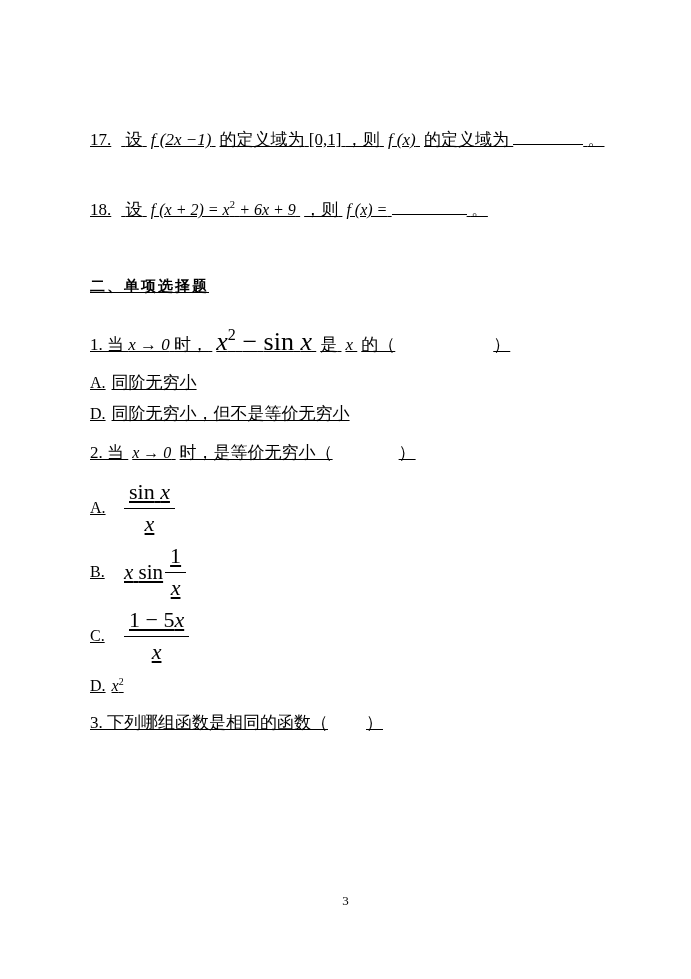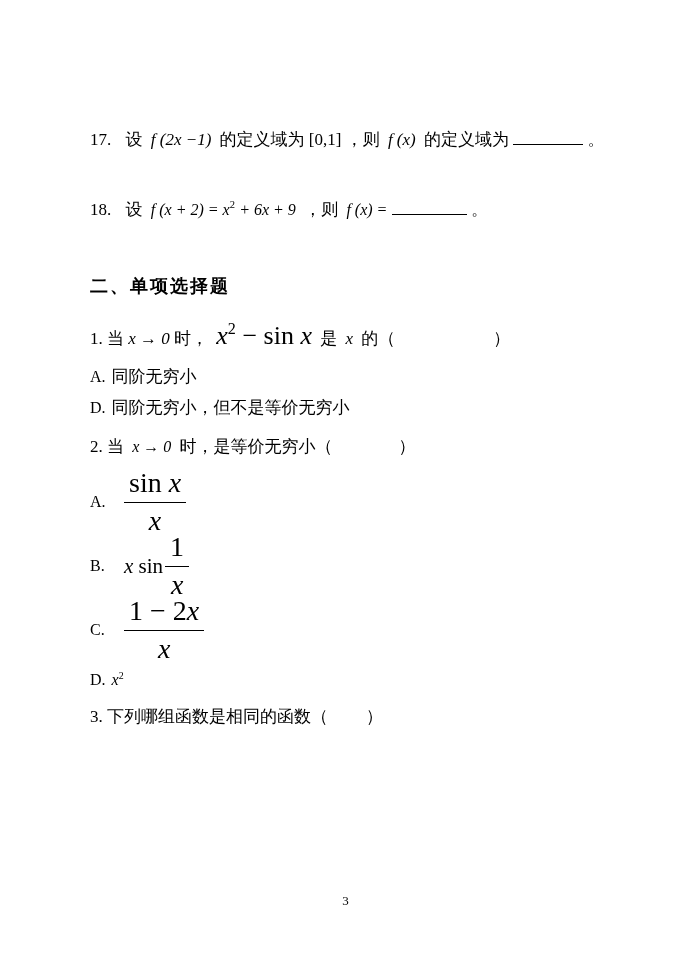--- a/index.html
+++ b/index.html
@@ -4,21 +4,21 @@
 <style>
   * { margin: 0; padding: 0; box-sizing: border-box; }
   html, body { background: #ffffff; }
   body {
     width: 691px; height: 979px;
     position: relative;
     font-family: "Liberation Serif", serif;
     color: #000;
     overflow: hidden;
   }
-  .content { padding: 126px 24px 0 90px; }
+  .content { padding: 126px 24px 0 90px; text-decoration: underline; }
 
   .line { font-size: 17px; line-height: 28px; }
   .qno { margin-right: 10px; }
 
   
   .mi { font-family: "Liberation Serif", serif; font-style: italic; }
   .mr { font-family: "Liberation Serif", serif; font-style: normal; }
   .msp { margin-left: 4px; }
   sup.exp { font-size: 0.62em; vertical-align: super; line-height: 0; }
   .big { font-size: 26px; }
@@ -34,35 +34,35 @@
   .gap-lg { display: inline-block; width: 98px; }
   .gap-md { display: inline-block; width: 66px; }
   .gap-sm { display: inline-block; width: 38px; }
 
   
   .q17 { margin-bottom: 40px; }
   .q18 { margin-bottom: 46px; line-height: 32px; }
   .q19 { margin-bottom: 58px; }
   .section-heading {
     font-family: "Liberation Sans", sans-serif;
-    font-weight: 700; font-size: 18px; line-height: 28px;
-    margin-bottom: 18px; letter-spacing: 2px;
+    font-weight: 700; font-size: 15px; line-height: 28px;
+    margin-bottom: 24px; letter-spacing: 2px;
   }
   .mcq1 { line-height: 36px; margin-bottom: 8px; }
   .opt-line { font-size: 17px; line-height: 24px; margin-bottom: 7px; }
   .opt-label { font-size: 16px; margin-right: 6px; }
   .mcq2 { line-height: 30px; margin: 12px 0 10px 0; }
   .mcq3 { line-height: 26px; margin-top: 8px; }
 
   
   .frac-row { display: flex; align-items: center; height: 60px; margin-bottom: 4px; }
   .frac-row .opt-label { width: 26px; margin-right: 8px; }
   .frac {
     display: inline-block; text-align: center; vertical-align: middle;
-    font-size: 28px; line-height: 1.1;
+    font-size: 22px; line-height: 1.1;
   }
   .frac .num { display: block; border-bottom: 1.6px solid #000; padding: 0 5px 3px 5px; }
   .frac .den { display: block; padding-top: 3px; }
   .frac-pre { font-size: 21px; margin-right: 2px; }
   .optD-row { height: 32px; margin-bottom: 6px; display: flex; align-items: center; }
   .optD-math { font-size: 16px; }
 
   .page-number {
     position: absolute; top: 893px; left: 0; width: 100%;
     text-align: center; font-size: 13px;
@@ -137,21 +137,21 @@
     <span class="frac-pre"><span class="mi">x</span> <span class="mr">sin</span></span>
     <span class="frac">
       <span class="num mr">1</span>
       <span class="den mi">x</span>
     </span>
   </div>
 
   <div class="frac-row">
     <span class="opt-label">C.</span>
     <span class="frac">
-      <span class="num"><span class="mr">1 − 2</span><span class="mi">x</span></span>
+      <span class="num"><span class="mr">1 − 5</span><span class="mi">x</span></span>
       <span class="den mi">x</span>
     </span>
   </div>
 
   <div class="optD-row">
     <span class="opt-label">D.</span>
     <span class="optD-math"><span class="mi">x</span><sup class="exp mr">2</sup></span>
   </div>
 
   <div class="line mcq3">

